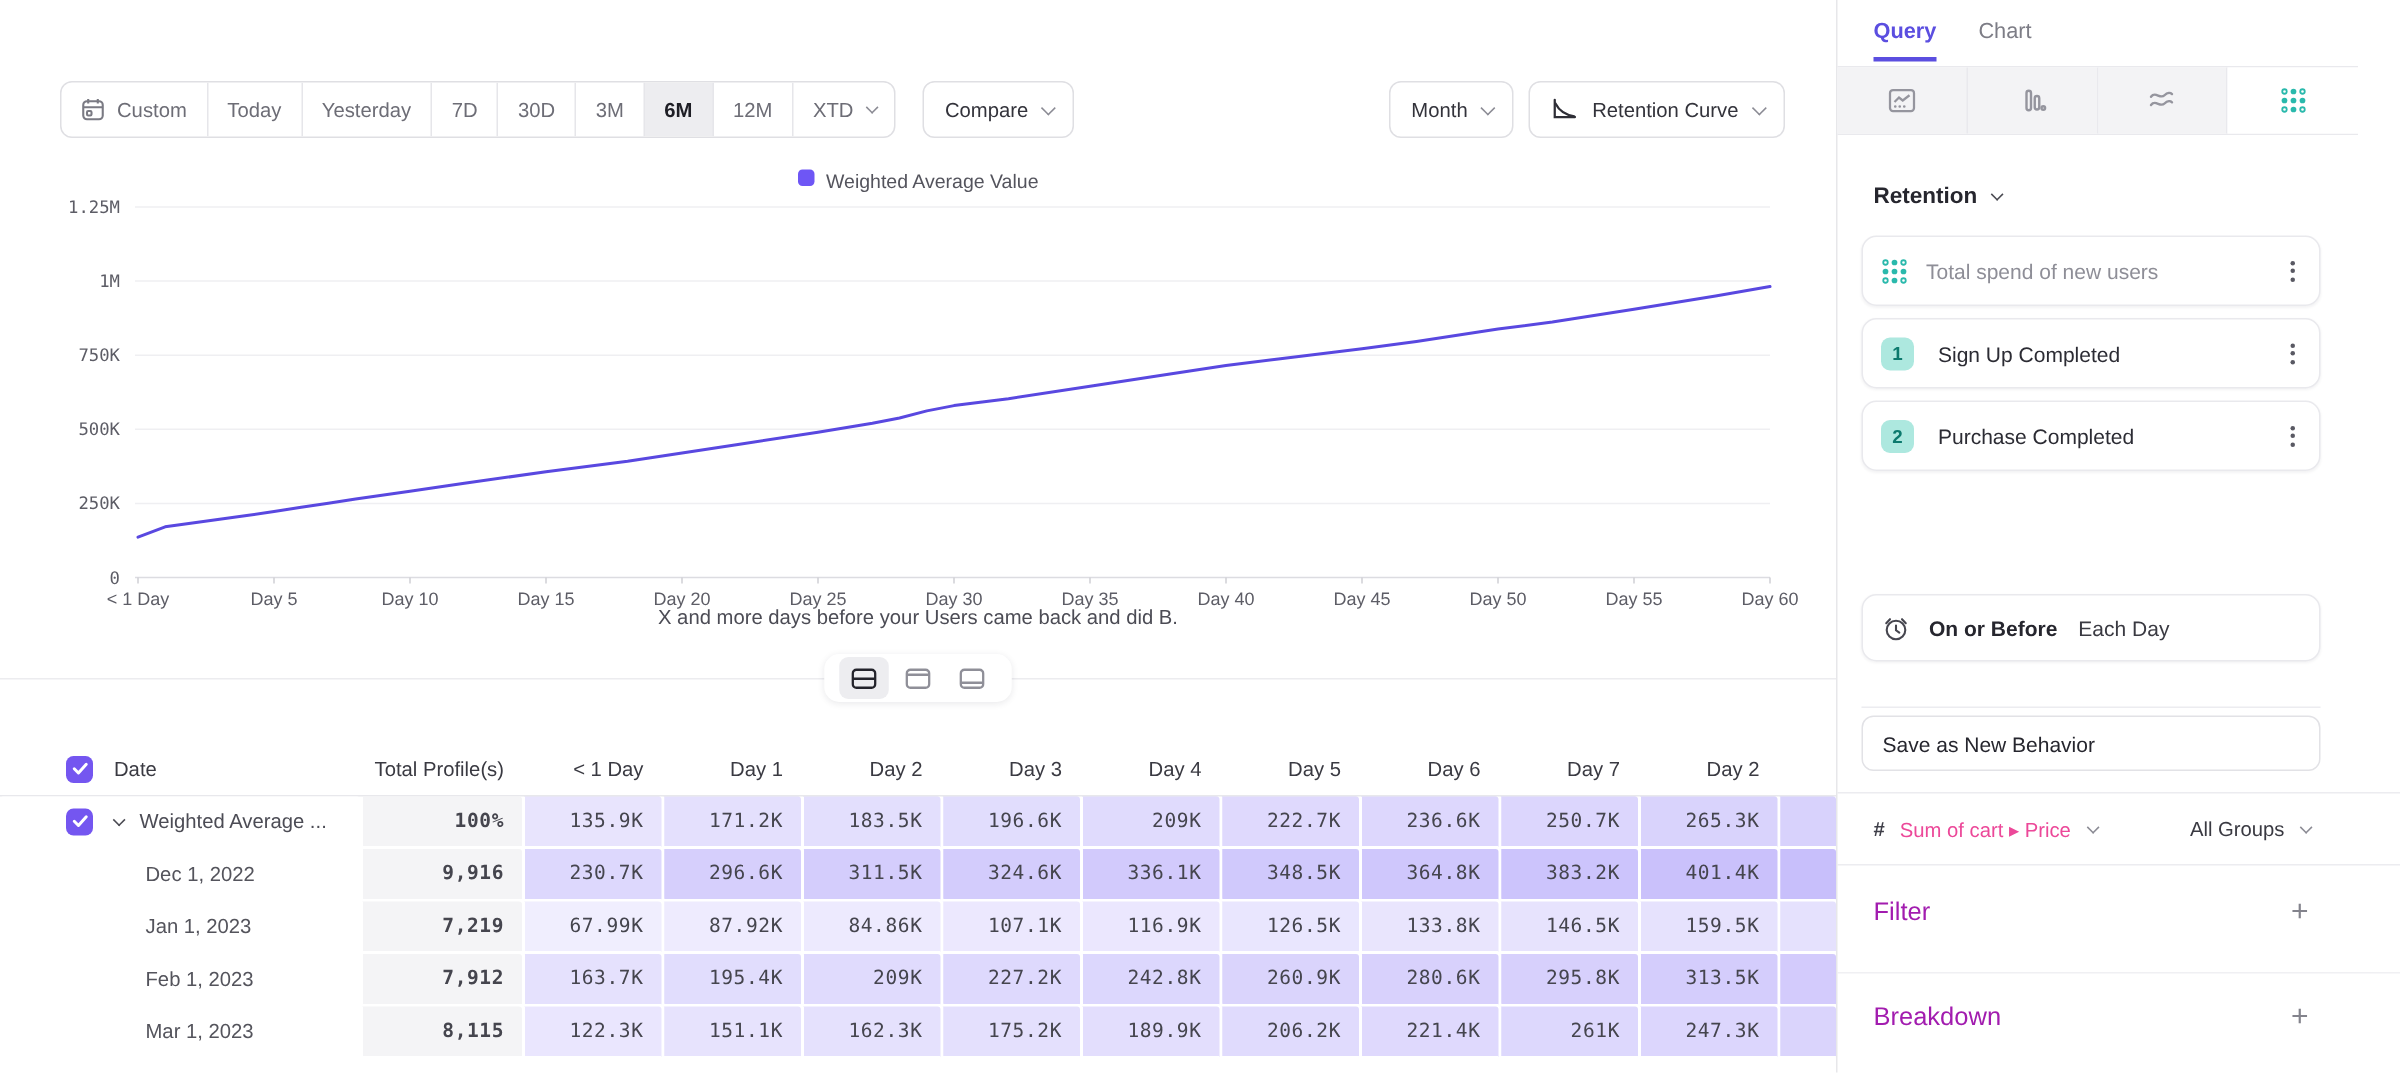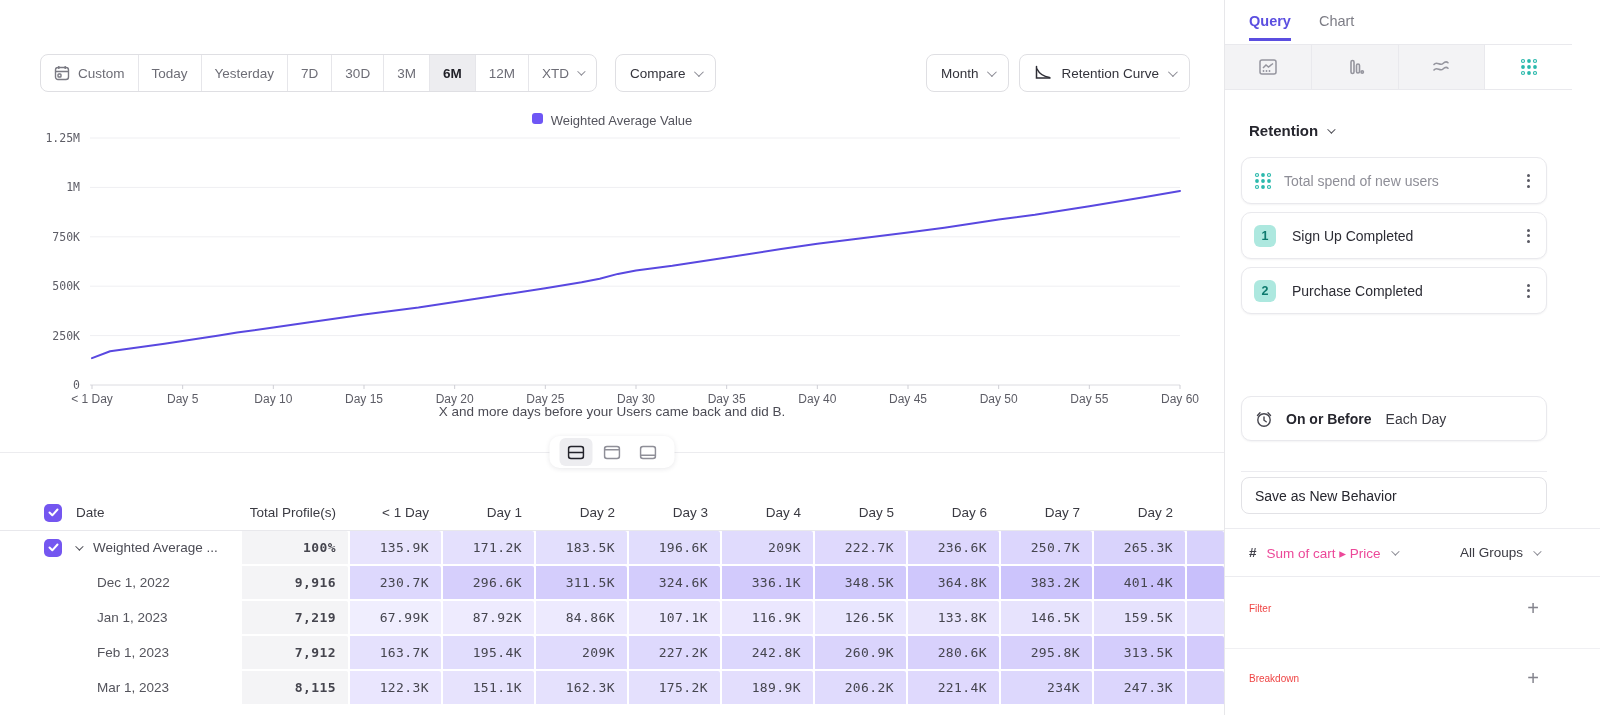--- a/index.html
+++ b/index.html
@@ -101,21 +101,21 @@
     border:1px solid #e2e2e6; border-radius:8px; background:#fff; display:flex;
     align-items:center; padding-left:13px; font-size:14px; font-weight:500; color:#26262e;
     cursor:pointer; }
   .measure-row { position:absolute; top:529px; left:24px; width:522px; height:47px;
     display:flex; align-items:center; gap:10px; width:290px; }
   .hash { font-size:13.5px; font-weight:700; color:#3f3f49; }
   .measure-label { font-size:13.5px; font-weight:500; color:#ec4899; }
   .groups-label { font-size:13.5px; color:#3a3a42; }
   .section-row { position:absolute; left:24px; width:290px; display:flex;
     justify-content:space-between; align-items:center; }
-  .section-label { font-size:10px; font-weight:500; color:#ef4444; }
+  .section-label { font-size:17px; font-weight:500; color:#a21caf; }
   .plus { font-size:20px; color:#83838c; font-weight:400; line-height:1; cursor:pointer; }
 </style>
 </head>
 <body>
 
 <div class="main">
 
   <div class="toolbar">
     <div class="range-group" id="range-group">
         <div class="range-btn">
@@ -344,21 +344,21 @@
             <span>Mar 1, 2023</span>
           </div>
           <div class="td totalcell">8,115</div>
           <div class="td" style="background: rgba(110, 86, 245, 0.145);">122.3K</div>
           <div class="td" style="background: rgba(110, 86, 245, 0.17);">151.1K</div>
           <div class="td" style="background: rgba(110, 86, 245, 0.176);">162.3K</div>
           <div class="td" style="background: rgba(110, 86, 245, 0.184);">175.2K</div>
           <div class="td" style="background: rgba(110, 86, 245, 0.196);">189.9K</div>
           <div class="td" style="background: rgba(110, 86, 245, 0.21);">206.2K</div>
           <div class="td" style="background: rgba(110, 86, 245, 0.224);">221.4K</div>
-          <div class="td" style="background: rgba(110, 86, 245, 0.23);">234K</div>
+          <div class="td" style="background: rgba(110, 86, 245, 0.23);">261K</div>
           <div class="td" style="background: rgba(110, 86, 245, 0.243);">247.3K</div>
           <div class="td" style="background: rgba(110, 86, 245, 0.255);"></div>
         </div>
       </div>
   </div>
 
 </div>
 
 <aside class="sidebar">
 

